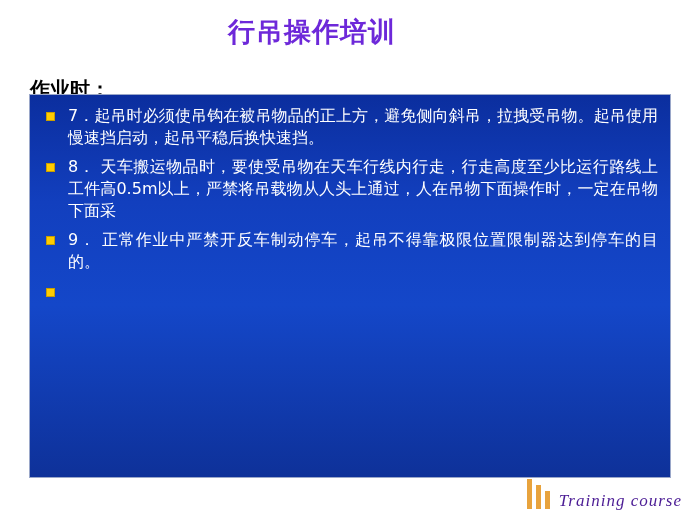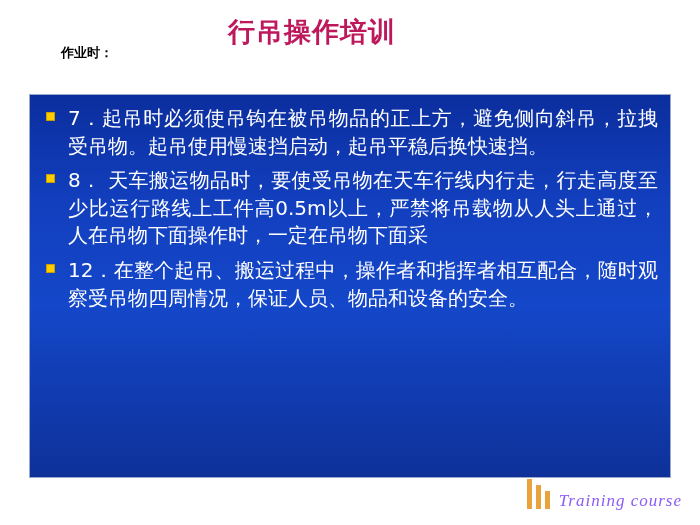--- a/index.html
+++ b/index.html
@@ -20,35 +20,34 @@
     width: 700px;
     height: 525px;
     background: #ffffff;
   }
   .slide-title {
     position: absolute;
     left: 0;
     top: 14px;
     width: 624px;
     text-align: center;
-    color: #be185d;
+    color: #6d28d9;
     font-size: 27px;
     font-weight: bold;
     letter-spacing: 1px;
     font-family: "DejaVu Sans", "Liberation Sans", sans-serif;
   }
   .subhead {
     position: absolute;
     left: 30px;
-    top: 44px;
+    top: 76px;
     color: #000000;
-    font-size: 13px;
+    font-size: 20px;
     font-weight: bold;
     font-family: "DejaVu Sans", "Liberation Sans", sans-serif;
-    margin-left: 31px;
   }
   .content-box {
     position: absolute;
     left: 29px;
     top: 94px;
     width: 642px;
     height: 384px;
     background: linear-gradient(to bottom, #0b2e9e 0%, #123fbe 28%, #1447c9 55%, #0e3199 100%);
     border: 1px solid #9aa7c9;
     box-sizing: border-box;
@@ -57,21 +56,21 @@
   ul.bullets {
     list-style: none;
     margin: 0;
     padding: 0;
   }
   ul.bullets li {
     position: relative;
     padding-left: 26px;
     margin-bottom: 7px;
     color: #ffffff;
-    font-size: 20px;
+    font-size: 16px;
     line-height: 1.38;
     font-family: "DejaVu Sans", "Liberation Sans", sans-serif;
     text-align: justify;
   }
   ul.bullets li .marker {
     position: absolute;
     left: 4px;
     top: 7px;
     width: 9px;
     height: 9px;
@@ -93,21 +92,21 @@
     background: #E8A33D;
     display: block;
   }
   .footer-bars i:nth-child(1) { left: 0px;  height: 30px; }
   .footer-bars i:nth-child(2) { left: 9px;  height: 24px; }
   .footer-bars i:nth-child(3) { left: 18px; height: 18px; }
   .footer-text {
     position: absolute;
     right: 18px;
     bottom: 14px;
-    color: #8b5cf6;
+    color: #4c1d95;
     font-size: 17px;
     font-style: italic;
     letter-spacing: 1px;
     font-family: "Liberation Serif", serif;
     text-align: right;
   }
 </style>
 </head>
 <body>
 
@@ -122,24 +121,27 @@
       <li>
         <span class="marker"></span>
         <span>7．起吊时必须使吊钩在被吊物品的正上方，避免侧向斜吊，拉拽受吊物。起吊使用慢速挡启动，起吊平稳后换快速挡。</span>
       </li>
       <li>
         <span class="marker"></span>
         <span>8．  天车搬运物品时，要使受吊物在天车行线内行走，行走高度至少比运行路线上工件高0.5m以上，严禁将吊载物从人头上通过，人在吊物下面操作时，一定在吊物下面采</span>
       </li>
       <li>
         <span class="marker"></span>
+        <span>9．  正常作业中严禁开反车制动停车，起吊不得靠极限位置限制器达到停车的目的。</span>
       </li>
       <li>
         <span class="marker"></span>
-        <span>12．在整个起吊、搬运过程中，操作者和指挥者相互配合，随时观察受吊物四周情况，保证人员、物品和设备的安全。</span>
+      </li>
+      <li>
+        <span class="marker"></span>
       </li>
     </ul>
   </div>
 
   <div class="footer-bars">
     <i></i>
       <i></i>
       <i></i>
   </div>
   <div class="footer-text">Training  course</div>

